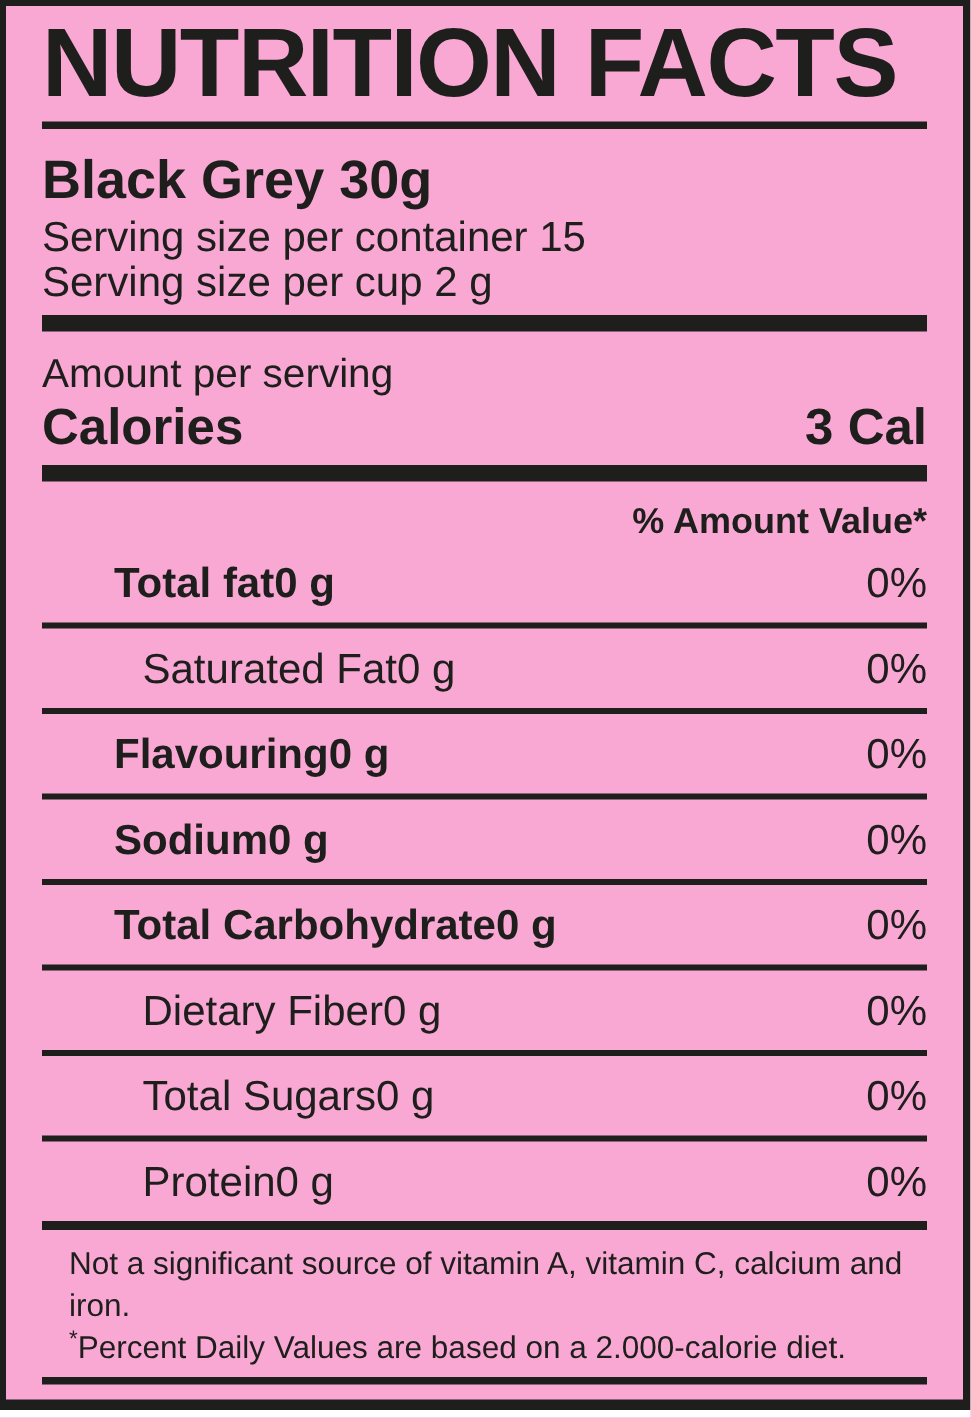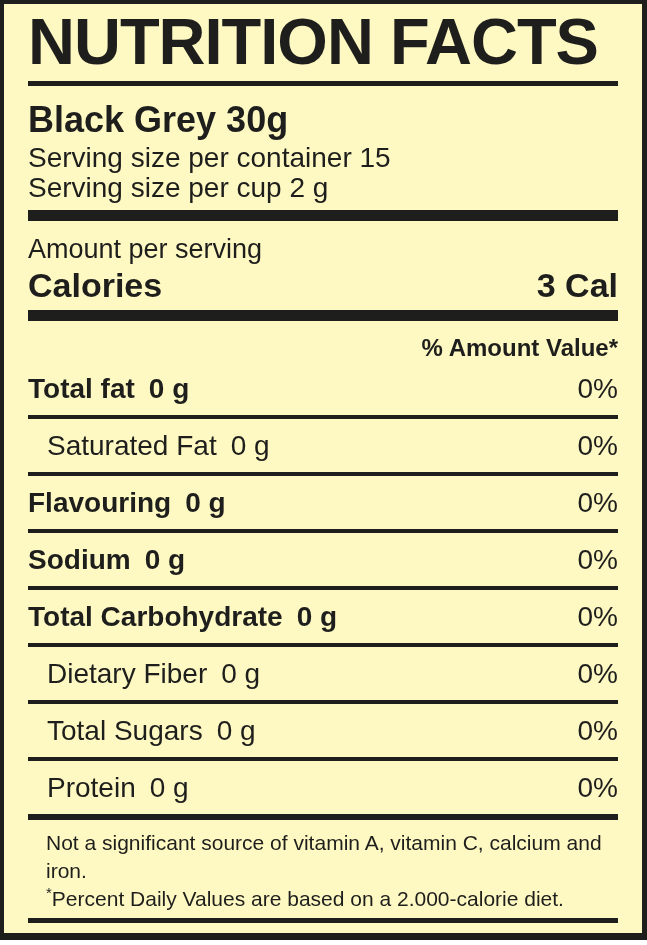--- a/index.html
+++ b/index.html
@@ -10,21 +10,21 @@
     color: #1e1e1c;
   }
   .label {
     width: 647px;
     height: 940px;
     border: 4px solid #1e1e1c;
     border-right-width: 5px;
     border-bottom-width: 7px;
     padding: 4px 24px 0 24px;
     overflow: hidden;
-    background: #fef9c3;
+    background: #f9a8d4;
   }
   .title {
     font-size: 65px;
     font-weight: bold;
     letter-spacing: -1px;
     line-height: 1.05;
     white-space: nowrap;
   }
   .rule-title {
     height: 5px;
@@ -69,26 +69,26 @@
     line-height: 1.1;
   }
   .nutrient-row {
     display: flex;
     justify-content: space-between;
     align-items: baseline;
     font-size: 28px;
     padding: 11px 0 10px 0;
     border-bottom: 4px solid #1e1e1c;
   }
-  .nutrient-row .name { font-weight: normal; }
+  .nutrient-row .name { font-weight: normal; margin-left: 48px; }
   .nutrient-row.bold .name, .nutrient-row.bold .amount { font-weight: bold; }
   .nutrient-row.indent { padding-left: 19px; }
   .nutrient-row.last { border-bottom-width: 6px; }
   .name-group { display: flex; align-items: baseline; }
-  .amount { margin-left: 14px; }
+  .amount { }
   .dv-value { font-weight: normal; }
   .footnotes {
     padding-left: 18px;
     margin-top: 9px;
   }
   .footnote {
     font-size: 21px;
     line-height: 28px;
   }
   .footnote sup {

